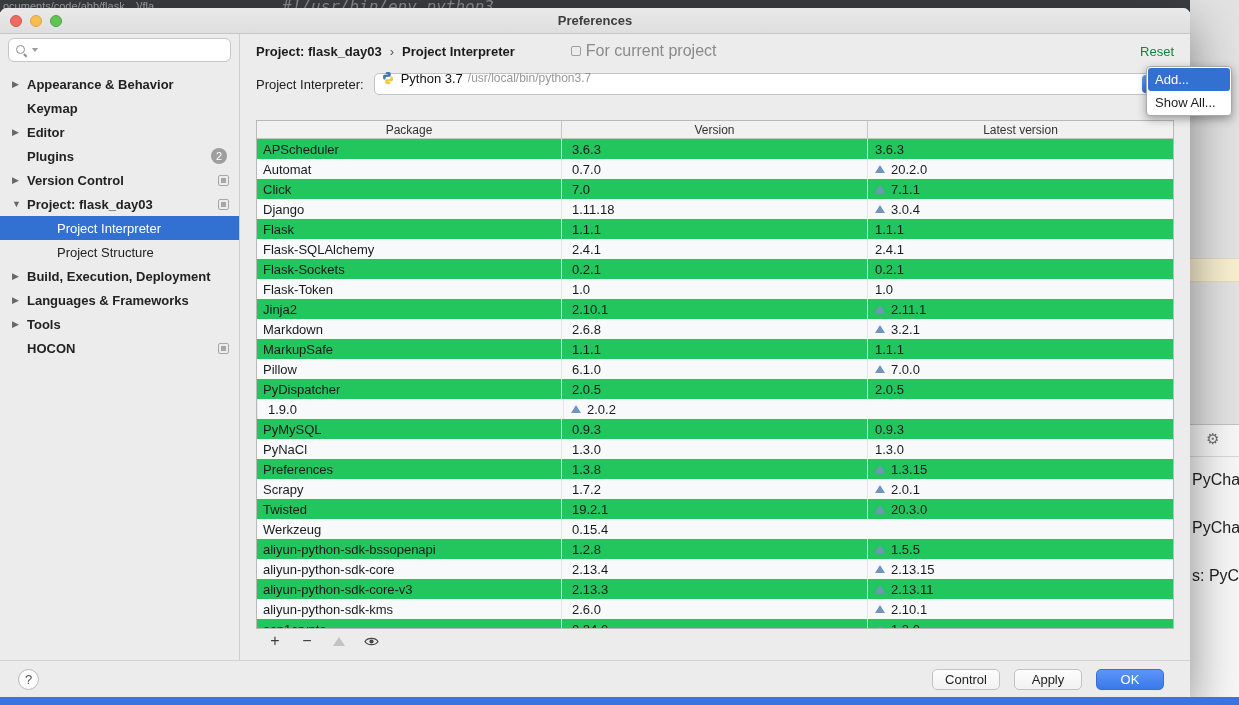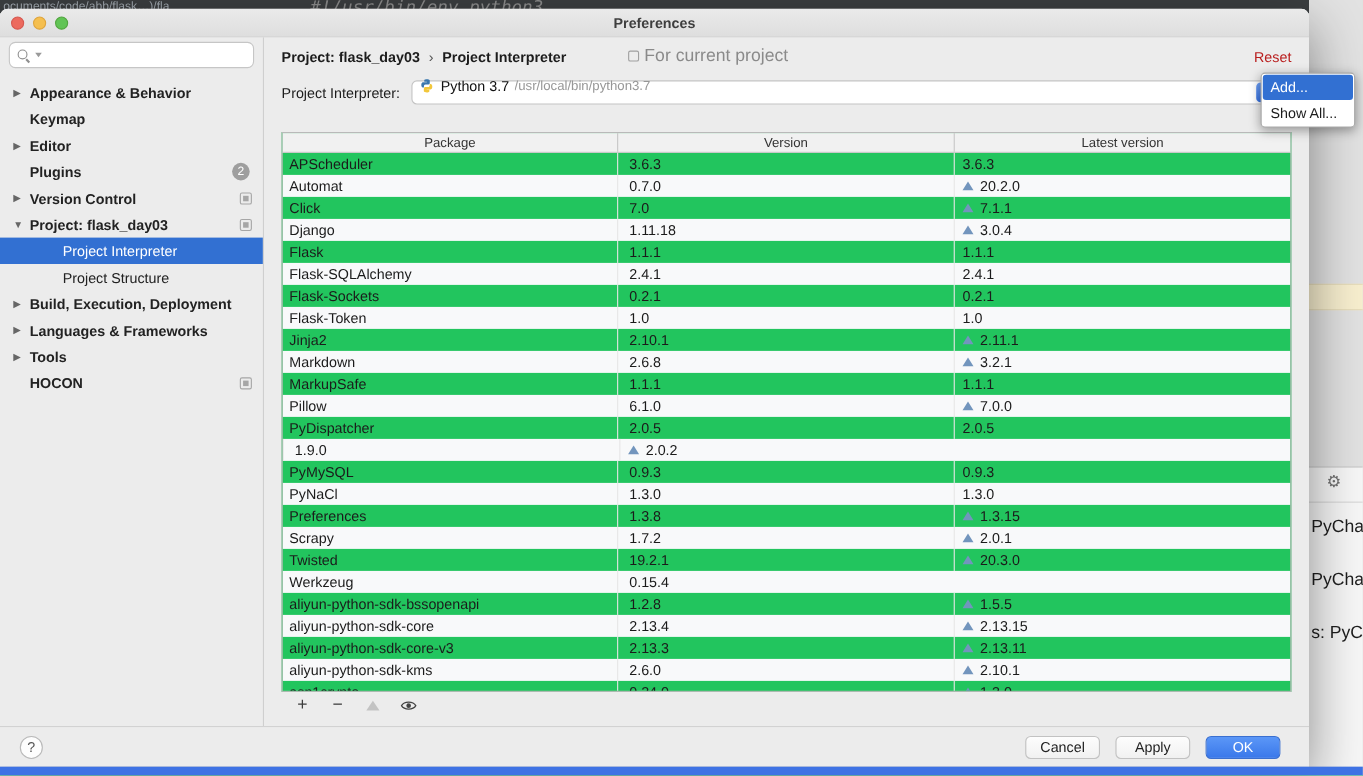--- a/index.html
+++ b/index.html
@@ -51,21 +51,21 @@
   .shared-ic{display:none;margin-left:auto;margin-right:10px;width:11px;height:11px;border:1px solid #9a9a9a;border-radius:2px;position:relative;opacity:.85;flex:0 0 11px}
   .shared-ic::after{content:"";position:absolute;left:2px;top:2px;width:5px;height:5px;background:#9a9a9a}
 
   
   .main{flex:1;min-width:0;display:flex;flex-direction:column;padding:4px 16px 0}
   .hdr-row{display:flex;align-items:center;height:26px;flex:0 0 auto}
   .crumb{font-size:13px;font-weight:700;color:#1c1c1c;cursor:default}
   .crumb-sep{margin:0 8px;color:#555;font-weight:400;font-size:13px}
   .scope{display:flex;align-items:center;gap:5px;margin-left:56px;color:#8a8a8a;font-size:16px}
   .scope-ic{width:10px;height:10px;border:1px solid #9f9f9f;border-radius:2px}
-  .reset{margin-left:auto;color:#b91c1c;font-size:13px;cursor:pointer}
+  .reset{margin-left:auto;color:#15803d;font-size:13px;cursor:pointer}
 
   .interp-row{display:flex;align-items:center;margin-top:8px;height:24px;flex:0 0 auto}
   .interp-label{font-size:13px;color:#1c1c1c;margin-right:10px;white-space:nowrap}
   .combo{flex:1;height:22px;background:#fff;border:1px solid #c3c3c3;border-radius:5px;display:flex;align-items:center;padding:0 22px 12px 6px;position:relative;margin-right:14px;min-width:0}
   .combo .py{flex:0 0 14px;margin-right:6px}
   .combo-name{font-size:13px;color:#111;white-space:nowrap}
   .combo-path{font-size:12px;color:#979797;margin-left:5px;white-space:nowrap;overflow:hidden}
   .stepper{position:absolute;right:1px;top:1px;width:16px;height:18px;border-radius:4px;background:linear-gradient(#6ca0f8,#3672e2);display:flex;flex-direction:column;align-items:center;justify-content:center;gap:2px}
   .chev{width:0;height:0;border-left:3px solid transparent;border-right:3px solid transparent}
   .chev.up{border-bottom:4px solid #fff}
@@ -460,21 +460,21 @@
             <circle cx="7.5" cy="5.5" r="2.1" fill="#444"></circle>
           </svg>
         </span>
       </div>
     </div>
   </div>
 
   <div class="footer">
     <span class="help-btn">?</span>
     <div class="btns">
-      <span class="btn">Cancel</span>
+      <span class="btn">Control</span>
       <span class="btn">Apply</span>
       <span class="btn primary">OK</span>
     </div>
   </div>
 </div>
 
 <div class="popup">
     <div class="menu-item hl">Add...</div>
     <div class="menu-item">Show All...</div>
   </div>

